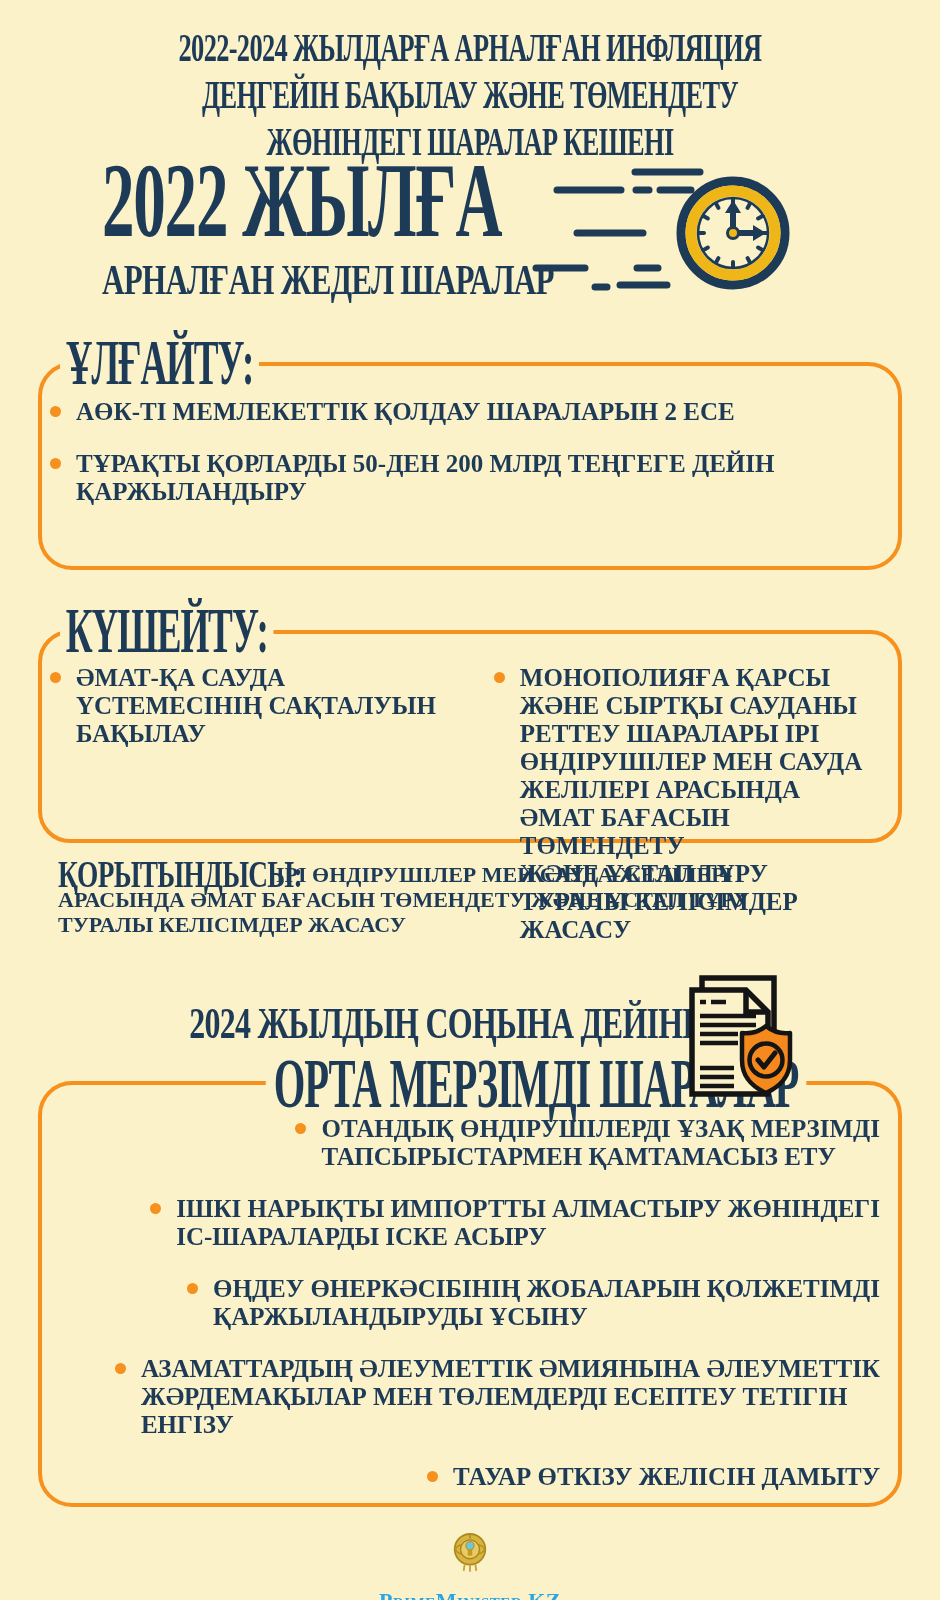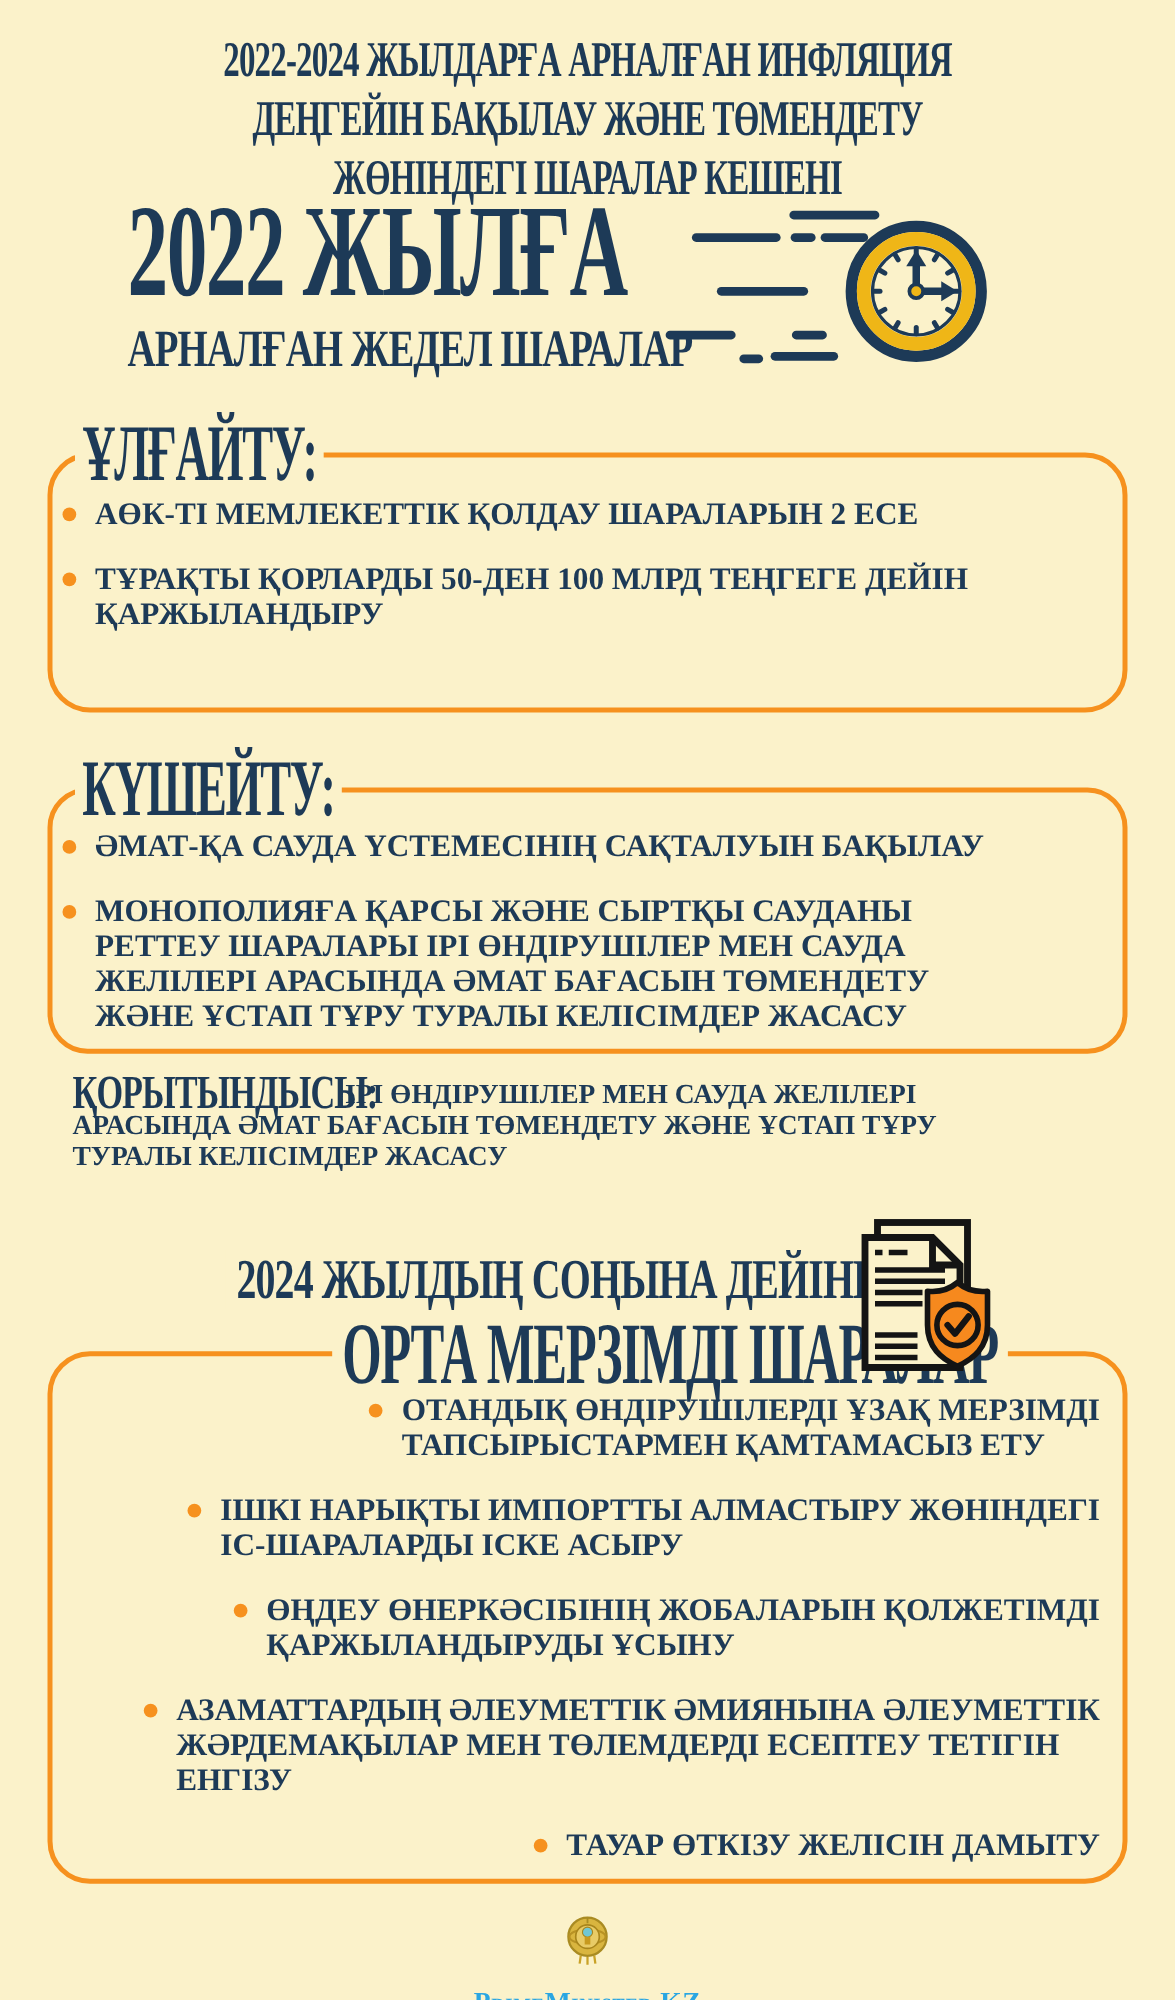--- a/index.html
+++ b/index.html
@@ -47,21 +47,21 @@
   .box2{top:630px;height:213px;border-radius:32px;}
   .box3{top:1081px;height:426px;}
   .mbox h2{
     position:absolute;top:-38px;left:18px;
     font-size:64px;line-height:1.1;letter-spacing:-2px;font-weight:bold;
     background:var(--bg);padding:0 10px;white-space:nowrap;
     transform:scaleX(0.58);transform-origin:left center;
   }
   ul.measures{list-style:none;}
   .box1 ul.measures{padding-top:32px;display:flex;flex-direction:column;gap:24px;}
-  .box2 ul.measures{padding-top:30px;display:flex;flex-direction:column;gap:24px;}
+  .box2 ul.measures{padding-top:30px;display:flex;flex-direction:row;gap:24px;}
   .box3 ul.measures{padding-top:30px;display:flex;flex-direction:column;gap:24px;align-items:flex-end;}
   ul.measures li{
     position:relative;padding-left:28px;padding-right:8px;
     font-weight:bold;font-size:25px;line-height:28px;
   }
   ul.measures li .txt{white-space:pre-line;display:block;}
   .dot{
     position:absolute;left:2px;top:8px;width:11px;height:11px;border-radius:50%;
     background:var(--orange);
   }
@@ -154,21 +154,21 @@
 
   <section class="mbox box1">
     <h2>ҰЛҒАЙТУ:</h2>
     <ul class="measures">
       <li>
         <span class="dot"></span>
         <span class="txt">АӨК-ТІ МЕМЛЕКЕТТІК ҚОЛДАУ ШАРАЛАРЫН 2 ЕСЕ</span>
       </li>
       <li>
         <span class="dot"></span>
-        <span class="txt">ТҰРАҚТЫ ҚОРЛАРДЫ 50-ДЕН 100 МЛРД ТЕҢГЕГЕ ДЕЙІН
+        <span class="txt">ТҰРАҚТЫ ҚОРЛАРДЫ 50-ДЕН 200 МЛРД ТЕҢГЕГЕ ДЕЙІН
 ҚАРЖЫЛАНДЫРУ</span>
       </li>
     </ul>
   </section>
 
   <section class="mbox box2">
     <h2>КҮШЕЙТУ:</h2>
     <ul class="measures">
       <li>
         <span class="dot"></span>

